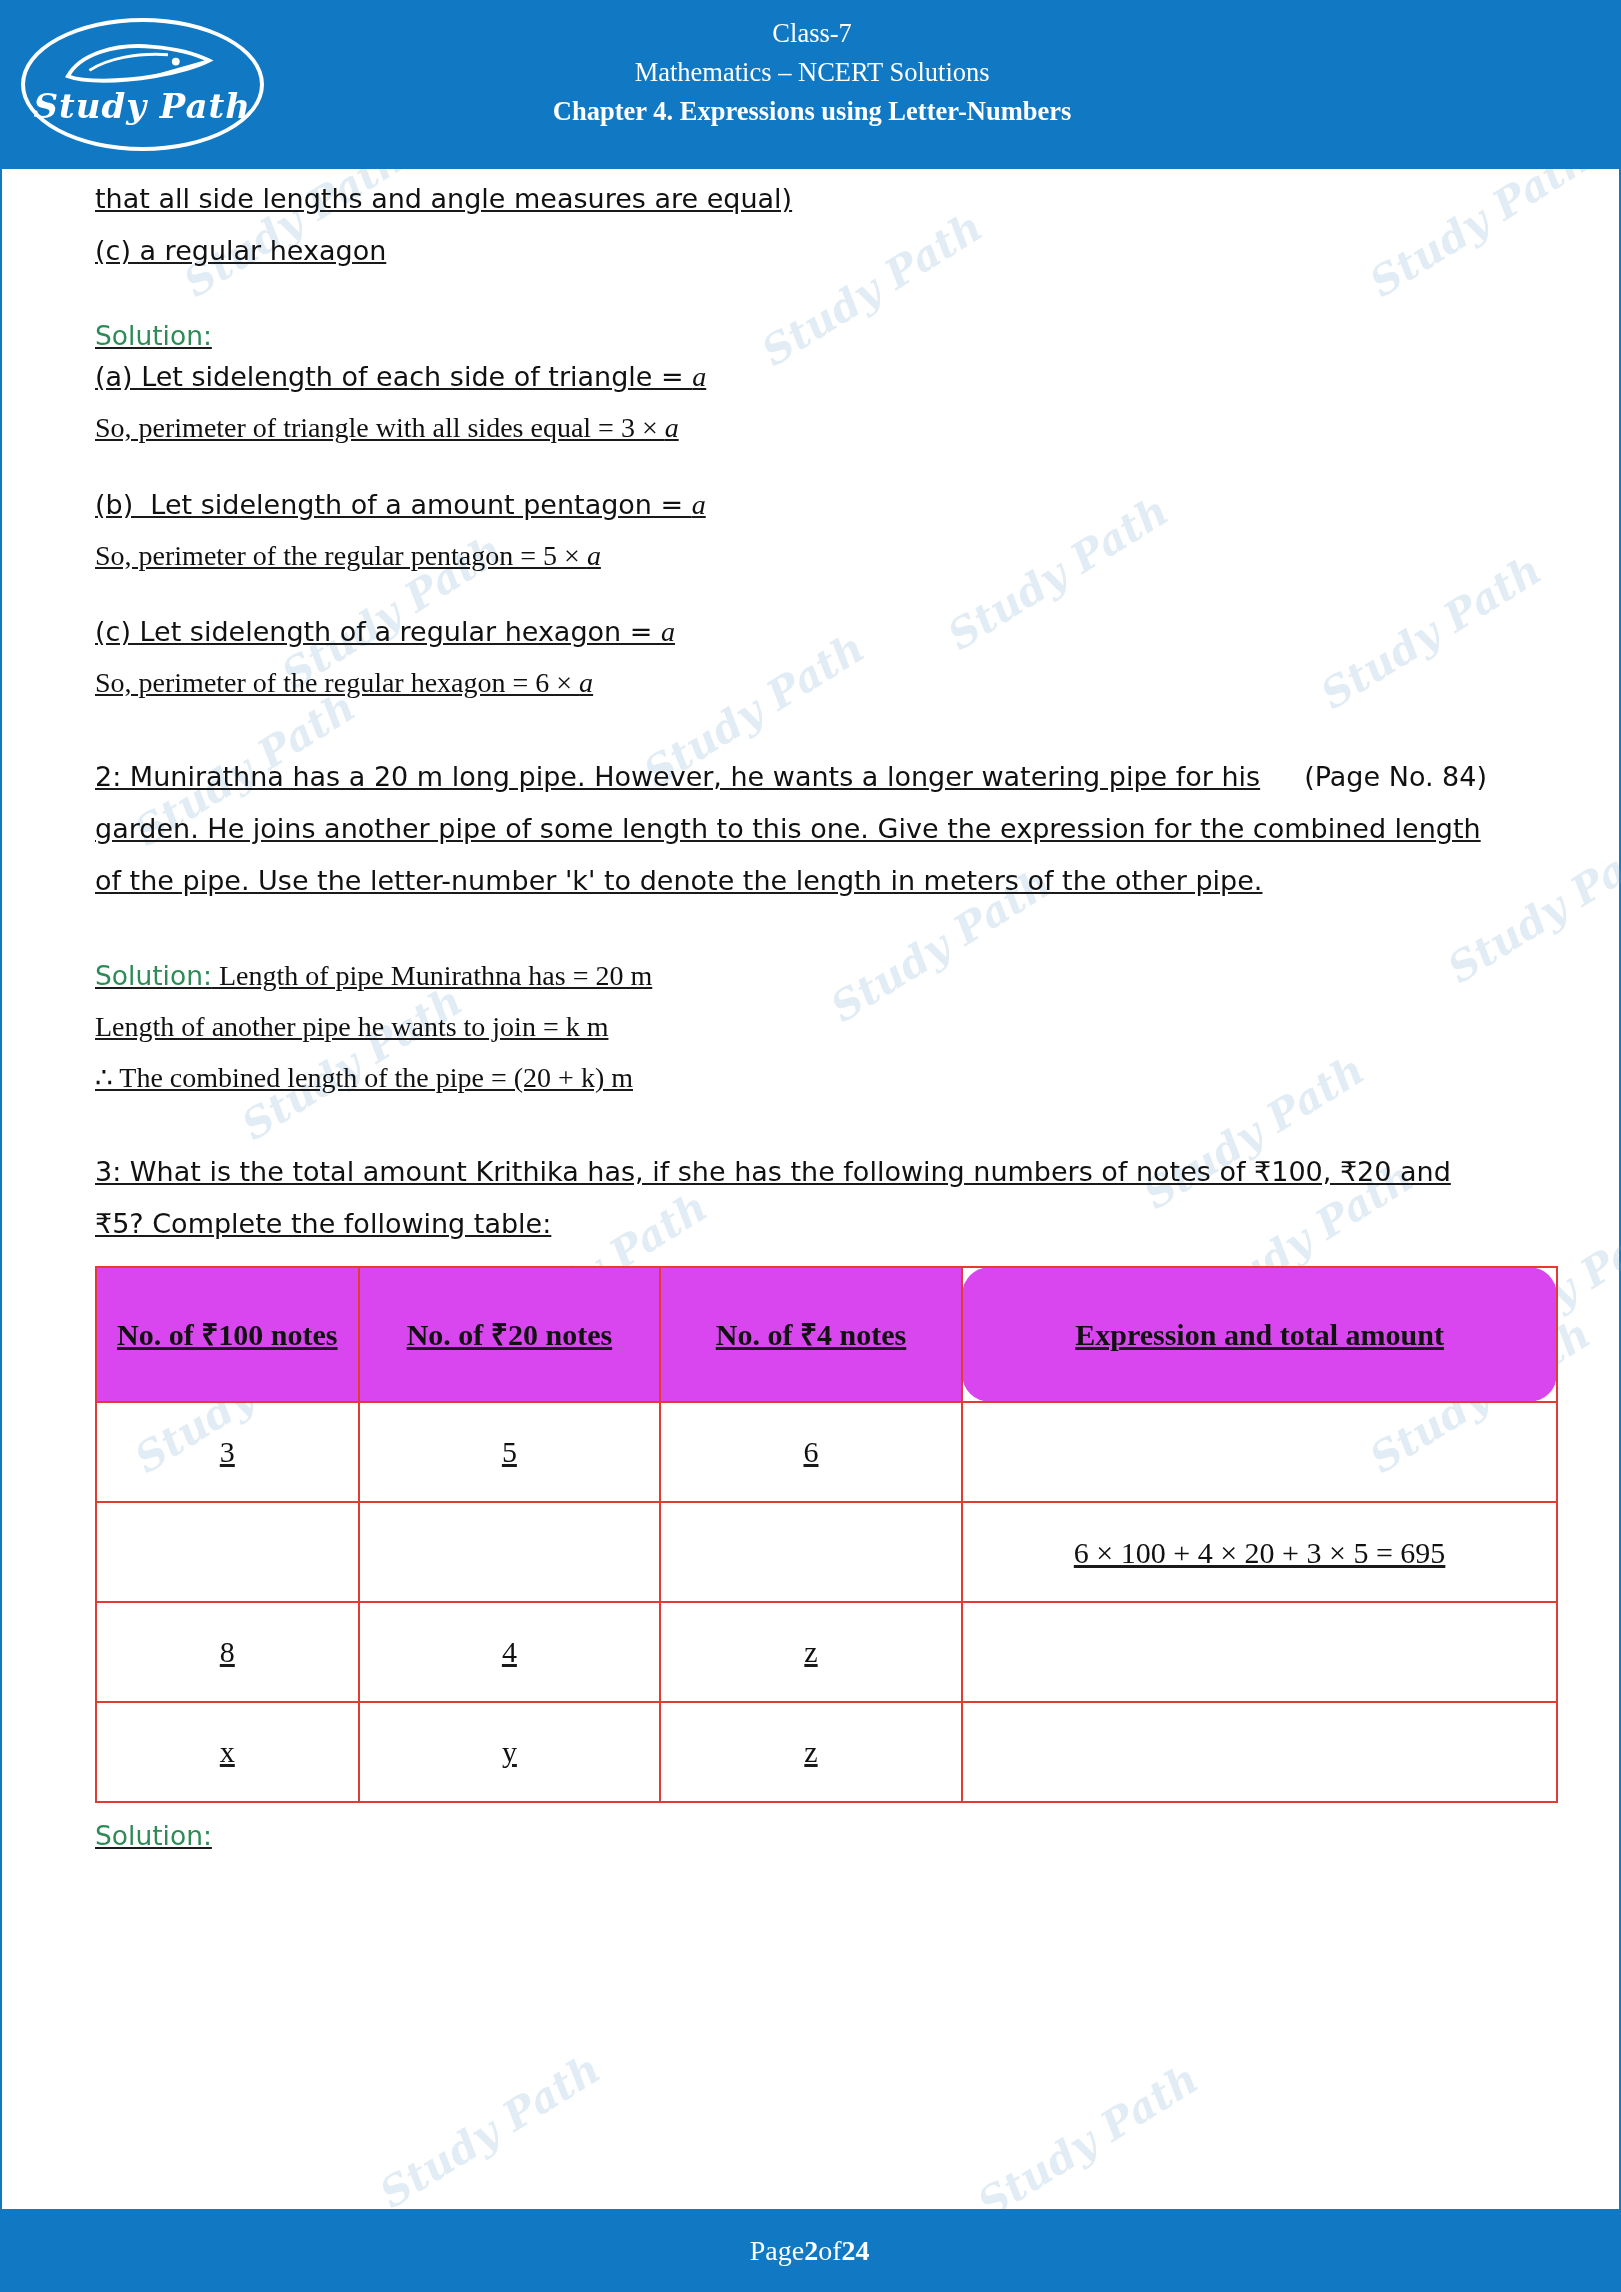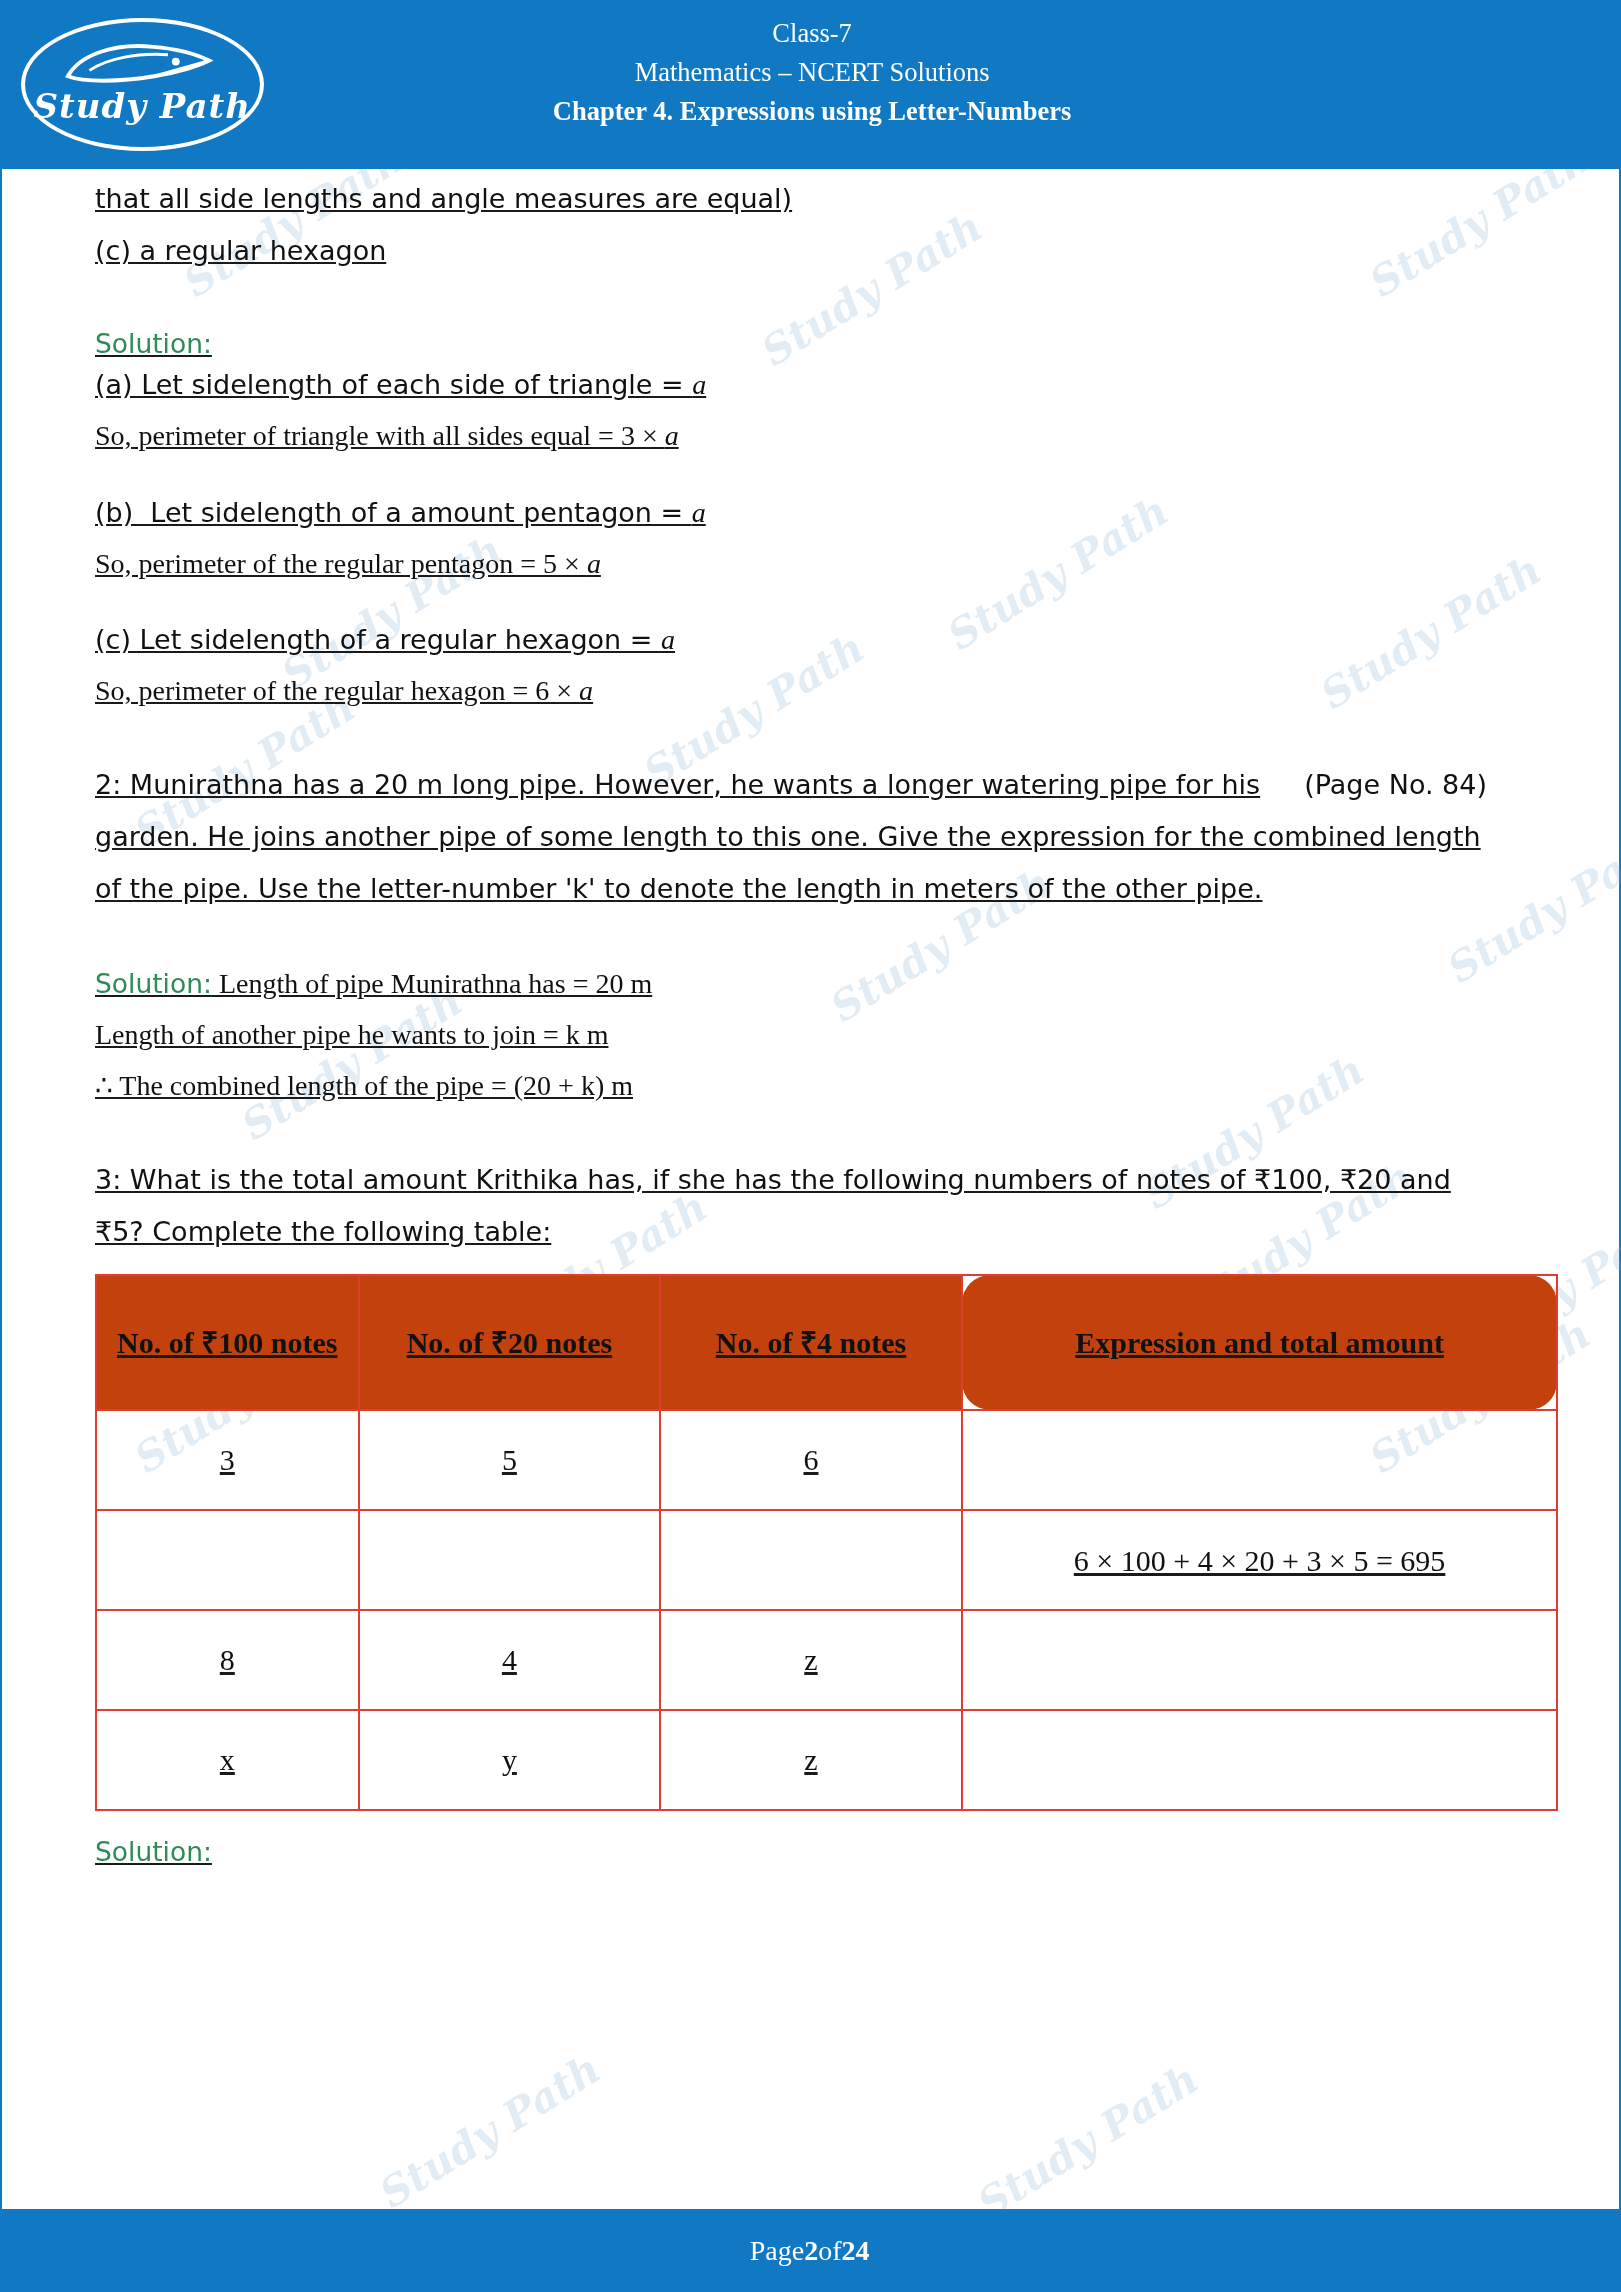--- a/index.html
+++ b/index.html
@@ -111,21 +111,20 @@
     font-size: 27px;
     line-height: 52px;
     font-weight: 500;
     color: #111111;
   }
   .sol-label {
     font-family: "DejaVu Sans", sans-serif;
     font-size: 26.5px;
     color: #2e8b57;
     font-weight: 500;
-    margin-top: 8px;
   }
   .head-ans {
     font-family: "DejaVu Sans", sans-serif;
     font-size: 27px;
     color: #111111;
     font-weight: 500;
   }
   .ital {
     font-style: italic;
     font-family: "Liberation Serif", serif;
@@ -149,21 +148,21 @@
   table.notes-table td, table.notes-table th {
     border: 2px solid #e03c31;
     text-align: center;
     vertical-align: middle;
     font-family: "Liberation Serif", serif;
     font-size: 30px;
     color: #111111;
     padding: 5.9px 7.8px;
   }
   table.notes-table th {
-    background: #c2410c;
+    background: #d946ef;
     font-weight: bold;
     font-size: 30px;
     height: 122px;
     line-height: 41px;
   }
   table.notes-table td {
     height: 86px;
   }
   td.tall {
     height: 114px;

